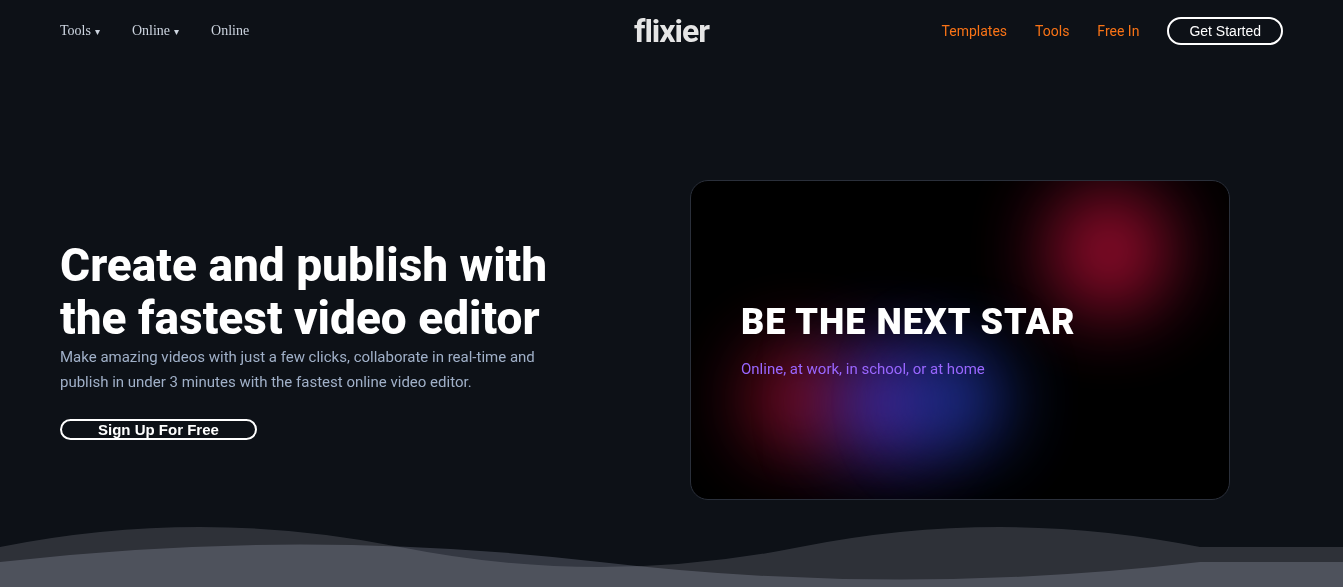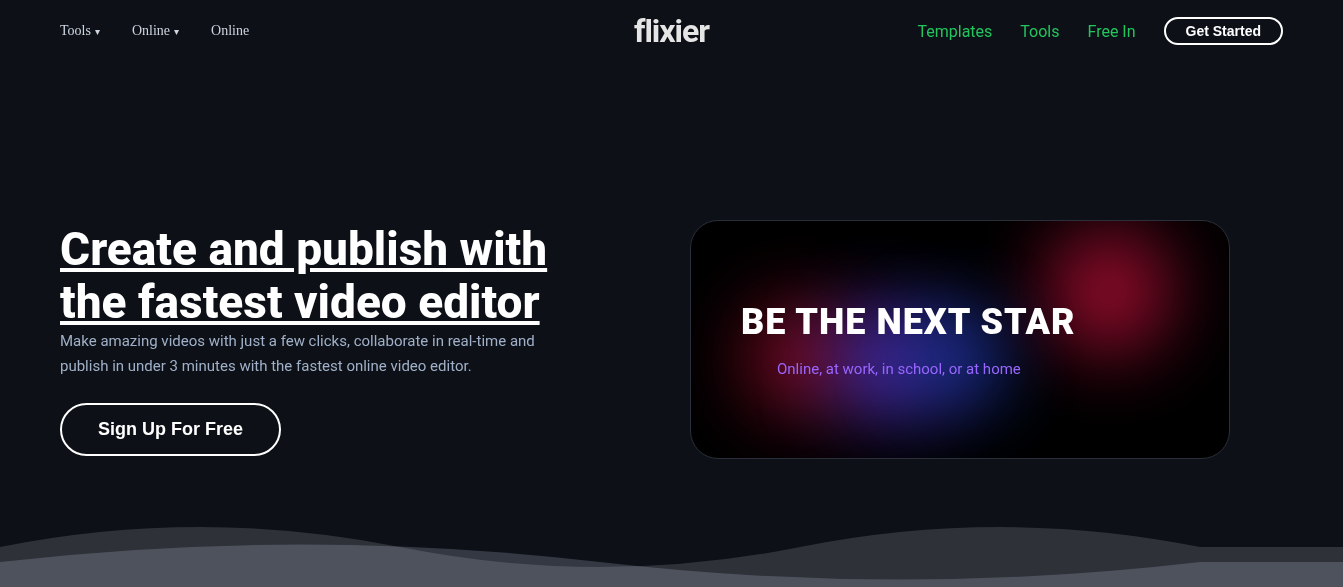--- a/index.html
+++ b/index.html
@@ -62,33 +62,33 @@
       transform: translateX(-50%);
     }
 
     .nav-right {
       display: flex;
       align-items: center;
       gap: 28px;
     }
 
     .nav-right-item {
-      color: #22c55e;
-      font-size: 16px;
+      color: #f97316;
+      font-size: 14px;
       cursor: pointer;
       white-space: nowrap;
     }
 
     .get-started-btn {
       border: 2px solid #ffffff;
       border-radius: 24px;
       padding: 4px 20px;
       color: #ffffff;
       font-size: 14px;
-      font-weight: 700;
+      font-weight: 400;
       cursor: pointer;
       background: transparent;
       white-space: nowrap;
     }
 
     
     .hero {
       display: flex;
       align-items: center;
       padding: 30px 60px 0 60px;
@@ -100,51 +100,50 @@
     .hero-text {
       flex: 0 0 550px;
       max-width: 550px;
     }
 
     .hero-title {
       font-size: 46px;
       font-weight: 800;
       line-height: 1.15;
       color: #ffffff;
-      text-decoration: underline;
     }
 
     .hero-subtitle {
       font-size: 15px;
       line-height: 1.65;
       color: #a0b0c8;
       margin-bottom: 24px;
       max-width: 490px;
     }
 
     .signup-btn {
       display: inline-block;
       border: 2px solid #ffffff;
       border-radius: 30px;
-      padding: 14px 36px;
-      color: #ffffff;
-      font-size: 18px;
+      padding: 0 36px;
+      color: #ffffff;
+      font-size: 15px;
       font-weight: 600;
       cursor: pointer;
       background: transparent;
       white-space: nowrap;
     }
 
     
     .video-card {
       flex: 0 0 540px;
       width: 540px;
-      height: 239px;
+      height: 320px;
       background: #000000;
-      border-radius: 28px;
+      border-radius: 18px;
       border: 1px solid #2a2f3a;
       position: relative;
       overflow: hidden;
       display: flex;
       align-items: center;
       justify-content: center;
     }
 
     .video-card-content {
       position: relative;
@@ -207,21 +206,20 @@
       z-index: 2;
       line-height: 1.2;
       margin-bottom: 16px;
     }
 
     .video-card-subtitle {
       font-size: 15px;
       color: #cccccc;
       position: relative;
       z-index: 2;
-      margin-left: 36px;
     }
 
     .video-card-subtitle span {
       color: #9966ff;
     }
 
     
     .wave-bottom {
       position: absolute;
       bottom: 0;

